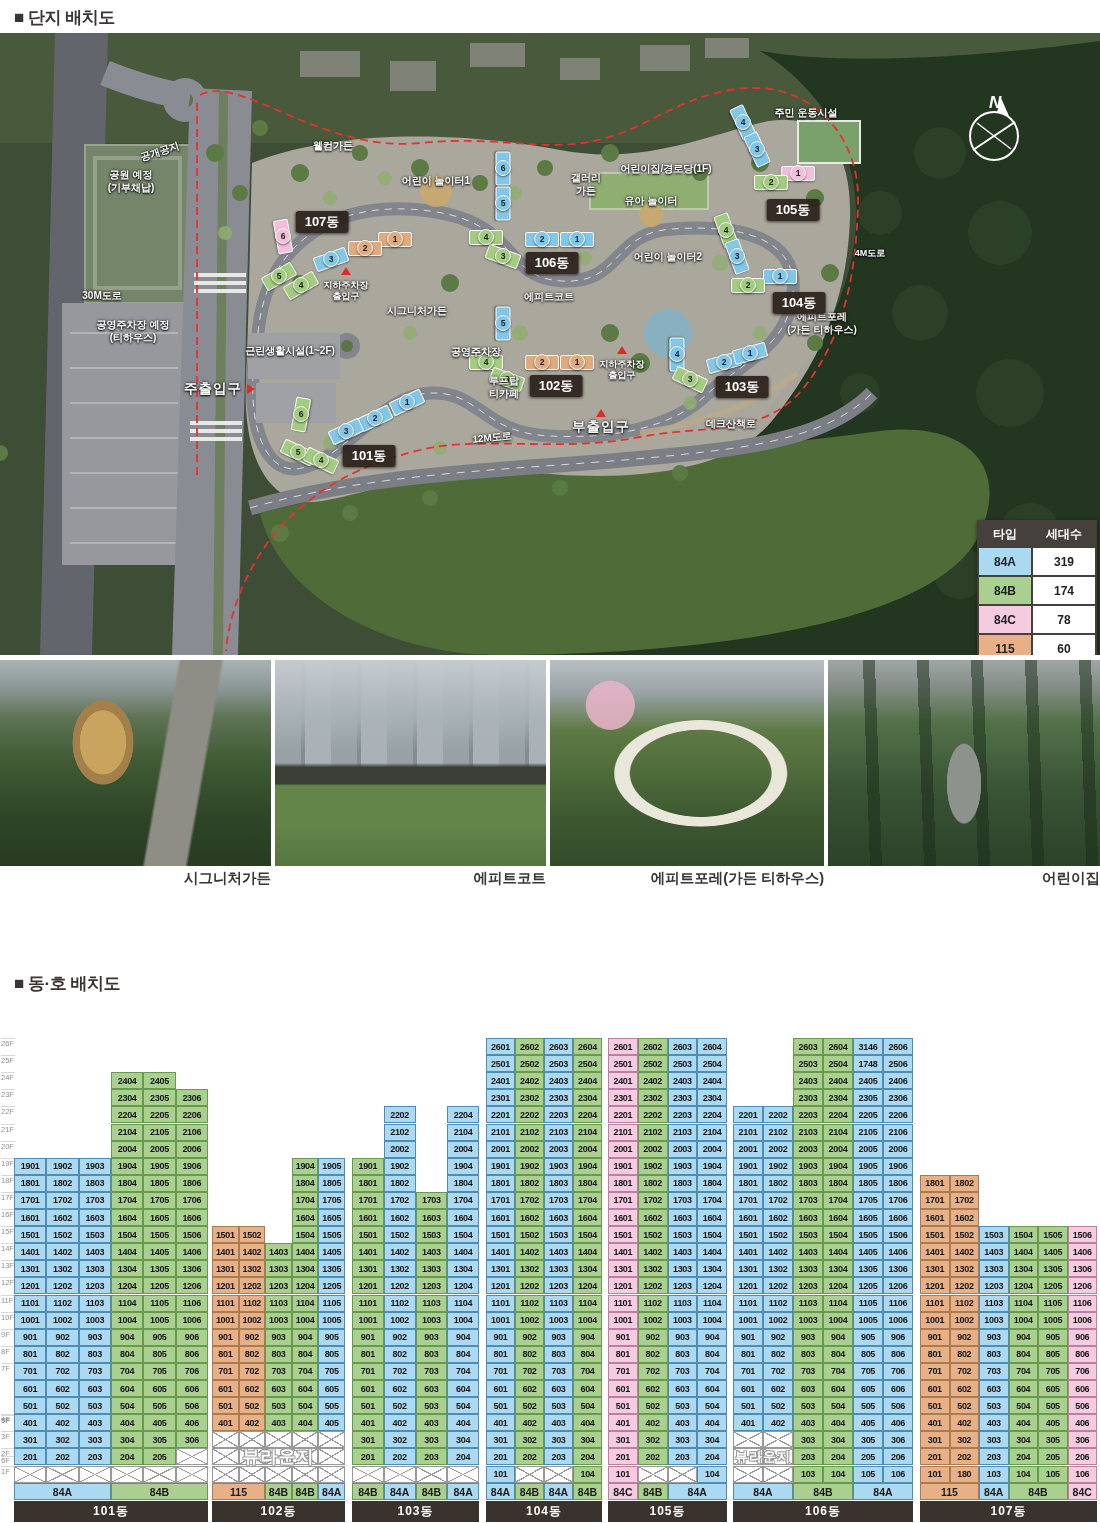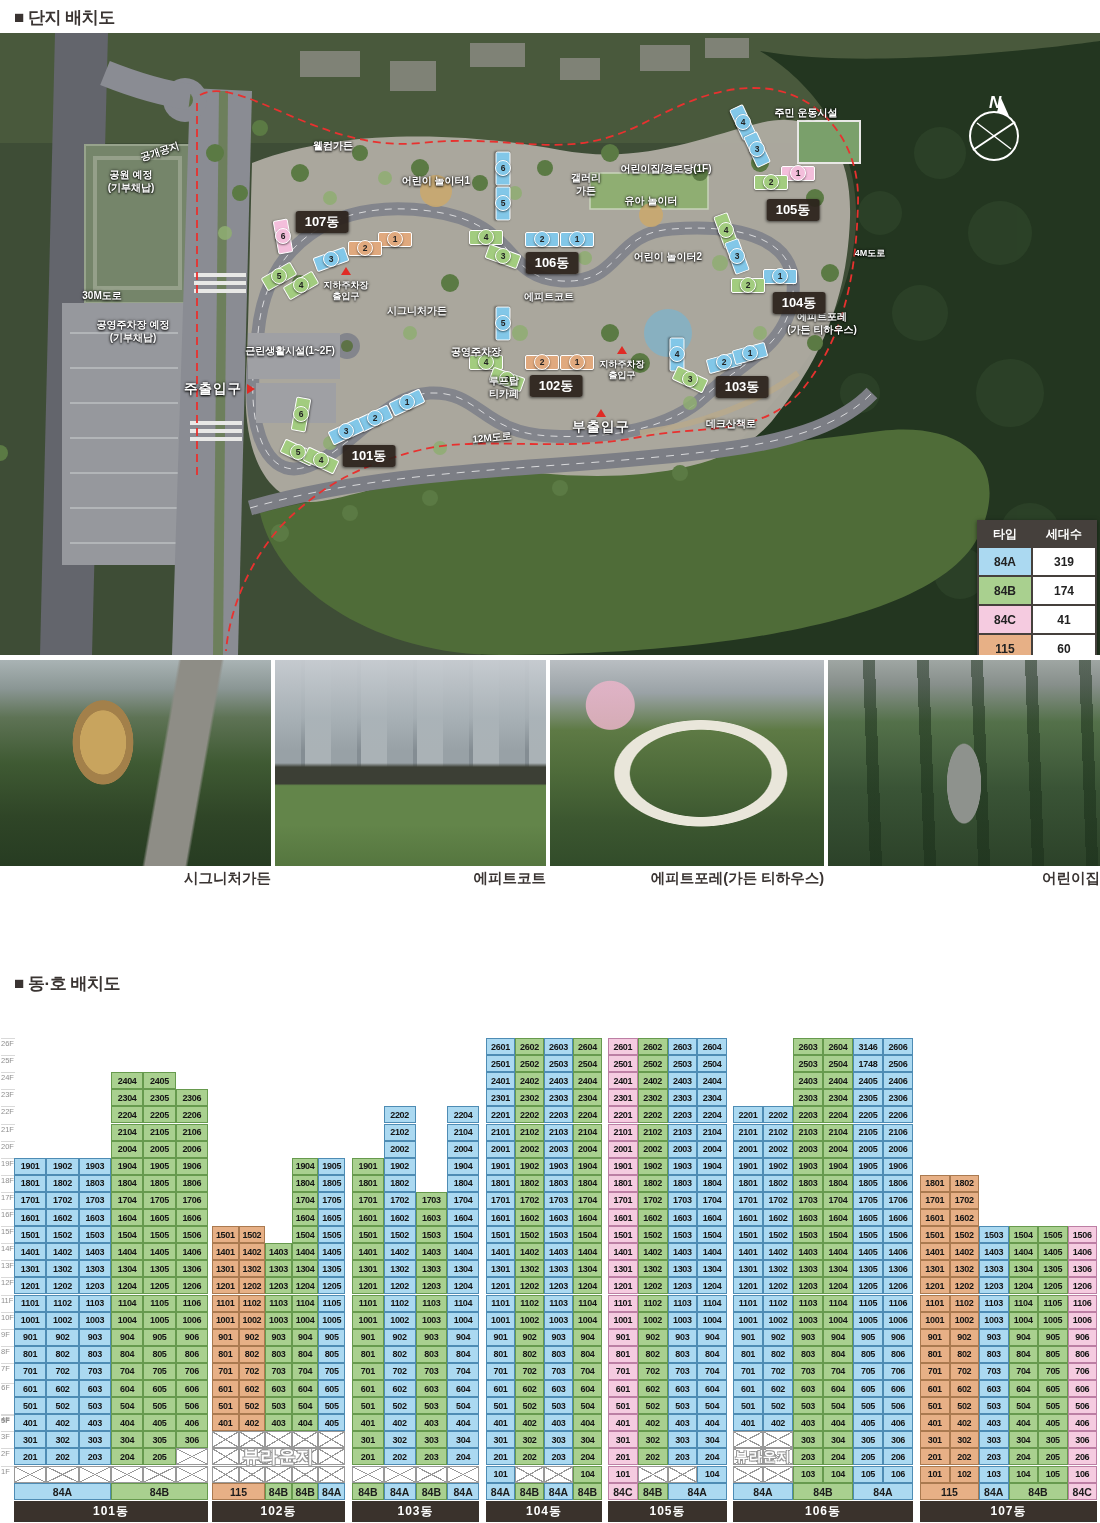--- a/index.html
+++ b/index.html
@@ -190,36 +190,36 @@
           <div class="lg-row">
             <div class="lg-cell" style="width: 52px; height: 27px; background: rgb(171, 217, 241);">84A</div>
             <div class="lg-cell" style="flex: 1 1 0%; height: 27px; background: rgb(255, 255, 255);">319</div>
           </div>
           <div class="lg-row">
             <div class="lg-cell" style="width: 52px; height: 27px; background: rgb(169, 208, 143);">84B</div>
             <div class="lg-cell" style="flex: 1 1 0%; height: 27px; background: rgb(255, 255, 255);">174</div>
           </div>
           <div class="lg-row">
             <div class="lg-cell" style="width: 52px; height: 27px; background: rgb(245, 203, 224);">84C</div>
-            <div class="lg-cell" style="flex: 1 1 0%; height: 27px; background: rgb(255, 255, 255);">41</div>
+            <div class="lg-cell" style="flex: 1 1 0%; height: 27px; background: rgb(255, 255, 255);">78</div>
           </div>
           <div class="lg-row">
             <div class="lg-cell" style="width: 52px; height: 27px; background: rgb(231, 176, 134);">115</div>
             <div class="lg-cell" style="flex: 1 1 0%; height: 27px; background: rgb(255, 255, 255);">60</div>
           </div>
         </div>
 
     </div>
   <div class="u-block" style="left: 284px; top: 373.5px; background: rgb(162, 204, 127); transform: rotate(-80deg);"></div><div class="u-circle" style="left: 293px; top: 373px; background: rgb(162, 204, 127);">6</div><div class="u-block" style="left: 390px; top: 361.5px; background: rgb(130, 199, 232); transform: rotate(-25deg);"></div><div class="u-circle" style="left: 399px; top: 361px; background: rgb(130, 199, 232);">1</div><div class="u-block" style="left: 358px; top: 377.5px; background: rgb(130, 199, 232); transform: rotate(-25deg);"></div><div class="u-circle" style="left: 367px; top: 377px; background: rgb(130, 199, 232);">2</div><div class="u-block" style="left: 329px; top: 390.5px; background: rgb(130, 199, 232); transform: rotate(-25deg);"></div><div class="u-circle" style="left: 338px; top: 390px; background: rgb(130, 199, 232);">3</div><div class="u-block" style="left: 281px; top: 411.5px; background: rgb(162, 204, 127); transform: rotate(25deg);"></div><div class="u-circle" style="left: 290px; top: 411px; background: rgb(162, 204, 127);">5</div><div class="u-block" style="left: 304px; top: 419.5px; background: rgb(162, 204, 127); transform: rotate(25deg);"></div><div class="u-circle" style="left: 313px; top: 419px; background: rgb(162, 204, 127);">4</div><div class="u-block" style="left: 486px; top: 282.5px; background: rgb(130, 199, 232); transform: rotate(90deg);"></div><div class="u-circle" style="left: 495px; top: 282px; background: rgb(130, 199, 232);">5</div><div class="u-block" style="left: 469px; top: 321.5px; background: rgb(162, 204, 127); transform: rotate(0deg);"></div><div class="u-circle" style="left: 478px; top: 321px; background: rgb(162, 204, 127);">4</div><div class="u-block" style="left: 525px; top: 321.5px; background: rgb(224, 169, 126); transform: rotate(0deg);"></div><div class="u-circle" style="left: 534px; top: 321px; background: rgb(224, 169, 126);">2</div><div class="u-block" style="left: 560px; top: 321.5px; background: rgb(224, 169, 126); transform: rotate(0deg);"></div><div class="u-circle" style="left: 569px; top: 321px; background: rgb(224, 169, 126);">1</div><div class="u-block" style="left: 490px; top: 338.5px; background: rgb(162, 204, 127); transform: rotate(20deg);"></div><div class="u-circle" style="left: 499px; top: 338px; background: rgb(162, 204, 127);">3</div><div class="u-block" style="left: 660px; top: 313.5px; background: rgb(130, 199, 232); transform: rotate(90deg);"></div><div class="u-circle" style="left: 669px; top: 313px; background: rgb(130, 199, 232);">4</div><div class="u-block" style="left: 707px; top: 321.5px; background: rgb(130, 199, 232); transform: rotate(-15deg);"></div><div class="u-circle" style="left: 716px; top: 321px; background: rgb(130, 199, 232);">2</div><div class="u-block" style="left: 733px; top: 312.5px; background: rgb(130, 199, 232); transform: rotate(-15deg);"></div><div class="u-circle" style="left: 742px; top: 312px; background: rgb(130, 199, 232);">1</div><div class="u-block" style="left: 673px; top: 338.5px; background: rgb(162, 204, 127); transform: rotate(25deg);"></div><div class="u-circle" style="left: 682px; top: 338px; background: rgb(162, 204, 127);">3</div><div class="u-block" style="left: 709px; top: 189.5px; background: rgb(162, 204, 127); transform: rotate(70deg);"></div><div class="u-circle" style="left: 718px; top: 189px; background: rgb(162, 204, 127);">4</div><div class="u-block" style="left: 720px; top: 215.5px; background: rgb(130, 199, 232); transform: rotate(70deg);"></div><div class="u-circle" style="left: 729px; top: 215px; background: rgb(130, 199, 232);">3</div><div class="u-block" style="left: 763px; top: 235.5px; background: rgb(130, 199, 232); transform: rotate(0deg);"></div><div class="u-circle" style="left: 772px; top: 235px; background: rgb(130, 199, 232);">1</div><div class="u-block" style="left: 731px; top: 244.5px; background: rgb(162, 204, 127); transform: rotate(0deg);"></div><div class="u-circle" style="left: 740px; top: 244px; background: rgb(162, 204, 127);">2</div><div class="u-block" style="left: 726px; top: 81.5px; background: rgb(130, 199, 232); transform: rotate(65deg);"></div><div class="u-circle" style="left: 735px; top: 81px; background: rgb(130, 199, 232);">4</div><div class="u-block" style="left: 740px; top: 108.5px; background: rgb(130, 199, 232); transform: rotate(65deg);"></div><div class="u-circle" style="left: 749px; top: 108px; background: rgb(130, 199, 232);">3</div><div class="u-block" style="left: 781px; top: 132.5px; background: rgb(243, 190, 219); transform: rotate(0deg);"></div><div class="u-circle" style="left: 790px; top: 132px; background: rgb(243, 190, 219);">1</div><div class="u-block" style="left: 754px; top: 141.5px; background: rgb(162, 204, 127); transform: rotate(0deg);"></div><div class="u-circle" style="left: 763px; top: 141px; background: rgb(162, 204, 127);">2</div><div class="u-block" style="left: 486px; top: 127.5px; background: rgb(130, 199, 232); transform: rotate(90deg);"></div><div class="u-circle" style="left: 495px; top: 127px; background: rgb(130, 199, 232);">6</div><div class="u-block" style="left: 486px; top: 162.5px; background: rgb(130, 199, 232); transform: rotate(90deg);"></div><div class="u-circle" style="left: 495px; top: 162px; background: rgb(130, 199, 232);">5</div><div class="u-block" style="left: 469px; top: 196.5px; background: rgb(162, 204, 127); transform: rotate(0deg);"></div><div class="u-circle" style="left: 478px; top: 196px; background: rgb(162, 204, 127);">4</div><div class="u-block" style="left: 525px; top: 198.5px; background: rgb(130, 199, 232); transform: rotate(0deg);"></div><div class="u-circle" style="left: 534px; top: 198px; background: rgb(130, 199, 232);">2</div><div class="u-block" style="left: 560px; top: 198.5px; background: rgb(130, 199, 232); transform: rotate(0deg);"></div><div class="u-circle" style="left: 569px; top: 198px; background: rgb(130, 199, 232);">1</div><div class="u-block" style="left: 486px; top: 215.5px; background: rgb(162, 204, 127); transform: rotate(20deg);"></div><div class="u-circle" style="left: 495px; top: 215px; background: rgb(162, 204, 127);">3</div><div class="u-block" style="left: 266px; top: 195.5px; background: rgb(243, 190, 219); transform: rotate(80deg);"></div><div class="u-circle" style="left: 275px; top: 195px; background: rgb(243, 190, 219);">6</div><div class="u-block" style="left: 378px; top: 198.5px; background: rgb(224, 169, 126); transform: rotate(0deg);"></div><div class="u-circle" style="left: 387px; top: 198px; background: rgb(224, 169, 126);">1</div><div class="u-block" style="left: 348px; top: 207.5px; background: rgb(224, 169, 126); transform: rotate(0deg);"></div><div class="u-circle" style="left: 357px; top: 207px; background: rgb(224, 169, 126);">2</div><div class="u-block" style="left: 314px; top: 218.5px; background: rgb(130, 199, 232); transform: rotate(-20deg);"></div><div class="u-circle" style="left: 323px; top: 218px; background: rgb(130, 199, 232);">3</div><div class="u-block" style="left: 262px; top: 235.5px; background: rgb(162, 204, 127); transform: rotate(-30deg);"></div><div class="u-circle" style="left: 271px; top: 235px; background: rgb(162, 204, 127);">5</div><div class="u-block" style="left: 284px; top: 244.5px; background: rgb(162, 204, 127); transform: rotate(-30deg);"></div><div class="u-circle" style="left: 293px; top: 244px; background: rgb(162, 204, 127);">4</div><div class="map-label" style="left: 160px; top: 119px; transform: translate(-50%, -50%) rotate(-18deg);">공개공지</div><div class="map-label" style="left: 333px; top: 113px;">웰컴가든</div><div class="map-label" style="left: 436px; top: 148px;">어린이 놀이터1</div><div class="map-label" style="left: 586px; top: 151px;">갤러리
 가든</div><div class="map-label" style="left: 666px; top: 136px;">어린이집/경로당(1F)</div><div class="map-label" style="left: 651px; top: 168px;">유아 놀이터</div><div class="map-label" style="left: 806px; top: 80px;">주민 운동시설</div><div class="map-label" style="left: 870px; top: 221px; font-size: 9px;">4M도로</div><div class="map-label" style="left: 668px; top: 224px;">어린이 놀이터2</div><div class="map-label" style="left: 549px; top: 264px;">에피트코트</div><div class="map-label" style="left: 822px; top: 290px;">에피트포레
 (가든 티하우스)</div><div class="map-label" style="left: 417px; top: 278px;">시그니처가든</div><div class="map-label" style="left: 346px; top: 258px; font-size: 9px;">지하주차장
 출입구</div><div class="tri-up" style="left: 346px; top: 238px;"></div><div class="map-label" style="left: 622px; top: 337px; font-size: 9px;">지하주차장
 출입구</div><div class="tri-up" style="left: 622px; top: 317px;"></div><div class="map-label" style="left: 131px; top: 148px;">공원 예정
 (기부채납)</div><div class="map-label" style="left: 102px; top: 263px;">30M도로</div><div class="map-label" style="left: 133px; top: 298px;">공영주차장 예정
-(기부채납)</div><div class="map-label" style="left: 290px; top: 318px;">근린생활시설(1~2F)</div><div class="map-label" style="left: 476px; top: 319px;">공영주차장</div><div class="map-label" style="left: 504px; top: 354px;">루프탑
+(티하우스)</div><div class="map-label" style="left: 290px; top: 318px;">근린생활시설(1~2F)</div><div class="map-label" style="left: 476px; top: 319px;">공영주차장</div><div class="map-label" style="left: 504px; top: 354px;">루프탑
 티카페</div><div class="map-label big" style="left: 213px; top: 356px;">주출입구</div><div class="tri-right" style="left: 251px; top: 356px;"></div><div class="map-label" style="left: 492px; top: 405px; transform: translate(-50%, -50%) rotate(-6deg);">12M도로</div><div class="map-label big" style="left: 601px; top: 394px;">부출입구</div><div class="tri-up" style="left: 601px; top: 380px;"></div><div class="map-label" style="left: 731px; top: 391px;">데크산책로</div><div class="chip" style="left: 369px; top: 423px;">101동</div><div class="chip" style="left: 556px; top: 353px;">102동</div><div class="chip" style="left: 742px; top: 354px;">103동</div><div class="chip" style="left: 799px; top: 270px;">104동</div><div class="chip" style="left: 793px; top: 177px;">105동</div><div class="chip" style="left: 552px; top: 230px;">106동</div><div class="chip" style="left: 322px; top: 189px;">107동</div></div>
 
   <div class="photo" style="left:0;width:271px;
     background:
       radial-gradient(ellipse 52px 72px at 38% 40%, #c8a45e 0 44%, #a3804a 45% 58%, transparent 59%),
       linear-gradient(100deg, transparent 58%, #8e8d86 59% 72%, transparent 73%),
       linear-gradient(180deg,#a9b3b4 0%,#8a9694 14%,#5e7355 28%,#3f5a33 50%,#2f4527 76%,#273c22 100%);"></div>
   <div class="photo" style="left:275px;width:271px;
     background:
       linear-gradient(180deg, rgba(199,204,209,.95) 0%, rgba(170,179,184,.85) 28%, transparent 44%),
@@ -258,21 +258,21 @@
       <div class="fl-label" style="left: 1px; top: 1209px; height: 17.1px;">16F</div>
       <div class="fl-label" style="left: 1px; top: 1226.1px; height: 17.1px;">15F</div>
       <div class="fl-label" style="left: 1px; top: 1243.2px; height: 17.1px;">14F</div>
       <div class="fl-label" style="left: 1px; top: 1260.3px; height: 17.1px;">13F</div>
       <div class="fl-label" style="left: 1px; top: 1277.4px; height: 17.1px;">12F</div>
       <div class="fl-label" style="left: 1px; top: 1294.5px; height: 17.1px;">11F</div>
       <div class="fl-label" style="left: 1px; top: 1311.6px; height: 17.1px;">10F</div>
       <div class="fl-label" style="left: 1px; top: 1328.7px; height: 17.1px;">9F</div>
       <div class="fl-label" style="left: 1px; top: 1345.8px; height: 17.1px;">8F</div>
       <div class="fl-label" style="left: 1px; top: 1362.9px; height: 17.1px;">7F</div>
-      <div class="fl-label" style="left: 1px; top: 1383px; height: 17.1px; font-family: Liberation Mono, monospace;">6F</div>
+      <div class="fl-label" style="left: 1px; top: 1456px; height: 17.1px; font-family: Liberation Mono, monospace;">6F</div>
       <div class="fl-label" style="left: 1px; top: 1415px; height: 17.1px; font-weight: bold;">5F</div>
       <div class="fl-label" style="left: 1px; top: 1414.2px; height: 17.1px;">4F</div>
       <div class="fl-label" style="left: 1px; top: 1431.3px; height: 17.1px;">3F</div>
       <div class="fl-label" style="left: 1px; top: 1448.4px; height: 17.1px;">2F</div>
       <div class="fl-label" style="left: 1px; top: 1465.5px; height: 17.1px;">1F</div>
       <div class="cell" style="left: 14px; top: 1448.4px; width: 32.3333px; height: 17.1px; background: rgb(171, 217, 241); border: 1px solid rgb(78, 140, 180);">201</div>
       <div class="cell" style="left: 14px; top: 1431.3px; width: 32.3333px; height: 17.1px; background: rgb(171, 217, 241); border: 1px solid rgb(78, 140, 180);">301</div>
       <div class="cell" style="left: 14px; top: 1414.2px; width: 32.3333px; height: 17.1px; background: rgb(171, 217, 241); border: 1px solid rgb(78, 140, 180);">401</div>
       <div class="cell" style="left: 14px; top: 1397.1px; width: 32.3333px; height: 17.1px; background: rgb(171, 217, 241); border: 1px solid rgb(78, 140, 180);">501</div>
       <div class="cell" style="left: 14px; top: 1380px; width: 32.3333px; height: 17.1px; background: rgb(171, 217, 241); border: 1px solid rgb(78, 140, 180);">601</div>
@@ -956,21 +956,21 @@
       <div class="cell" style="left: 920px; top: 1328.7px; width: 29.5px; height: 17.1px; background: rgb(231, 176, 134); border: 1px solid rgb(170, 122, 80);">901</div>
       <div class="cell" style="left: 920px; top: 1311.6px; width: 29.5px; height: 17.1px; background: rgb(231, 176, 134); border: 1px solid rgb(170, 122, 80);">1001</div>
       <div class="cell" style="left: 920px; top: 1294.5px; width: 29.5px; height: 17.1px; background: rgb(231, 176, 134); border: 1px solid rgb(170, 122, 80);">1101</div>
       <div class="cell" style="left: 920px; top: 1277.4px; width: 29.5px; height: 17.1px; background: rgb(231, 176, 134); border: 1px solid rgb(170, 122, 80);">1201</div>
       <div class="cell" style="left: 920px; top: 1260.3px; width: 29.5px; height: 17.1px; background: rgb(231, 176, 134); border: 1px solid rgb(170, 122, 80);">1301</div>
       <div class="cell" style="left: 920px; top: 1243.2px; width: 29.5px; height: 17.1px; background: rgb(231, 176, 134); border: 1px solid rgb(170, 122, 80);">1401</div>
       <div class="cell" style="left: 920px; top: 1226.1px; width: 29.5px; height: 17.1px; background: rgb(231, 176, 134); border: 1px solid rgb(170, 122, 80);">1501</div>
       <div class="cell" style="left: 920px; top: 1209px; width: 29.5px; height: 17.1px; background: rgb(231, 176, 134); border: 1px solid rgb(170, 122, 80);">1601</div>
       <div class="cell" style="left: 920px; top: 1191.9px; width: 29.5px; height: 17.1px; background: rgb(231, 176, 134); border: 1px solid rgb(170, 122, 80);">1701</div>
       <div class="cell" style="left: 920px; top: 1174.8px; width: 29.5px; height: 17.1px; background: rgb(231, 176, 134); border: 1px solid rgb(170, 122, 80);">1801</div>
-      <div class="cell" style="left: 949.5px; top: 1465.5px; width: 29.5px; height: 17.1px; background: rgb(231, 176, 134); border: 1px solid rgb(170, 122, 80);">102</div>
+      <div class="cell" style="left: 949.5px; top: 1465.5px; width: 29.5px; height: 17.1px; background: rgb(231, 176, 134); border: 1px solid rgb(170, 122, 80);">180</div>
       <div class="cell" style="left: 949.5px; top: 1448.4px; width: 29.5px; height: 17.1px; background: rgb(231, 176, 134); border: 1px solid rgb(170, 122, 80);">202</div>
       <div class="cell" style="left: 949.5px; top: 1431.3px; width: 29.5px; height: 17.1px; background: rgb(231, 176, 134); border: 1px solid rgb(170, 122, 80);">302</div>
       <div class="cell" style="left: 949.5px; top: 1414.2px; width: 29.5px; height: 17.1px; background: rgb(231, 176, 134); border: 1px solid rgb(170, 122, 80);">402</div>
       <div class="cell" style="left: 949.5px; top: 1397.1px; width: 29.5px; height: 17.1px; background: rgb(231, 176, 134); border: 1px solid rgb(170, 122, 80);">502</div>
       <div class="cell" style="left: 949.5px; top: 1380px; width: 29.5px; height: 17.1px; background: rgb(231, 176, 134); border: 1px solid rgb(170, 122, 80);">602</div>
       <div class="cell" style="left: 949.5px; top: 1362.9px; width: 29.5px; height: 17.1px; background: rgb(231, 176, 134); border: 1px solid rgb(170, 122, 80);">702</div>
       <div class="cell" style="left: 949.5px; top: 1345.8px; width: 29.5px; height: 17.1px; background: rgb(231, 176, 134); border: 1px solid rgb(170, 122, 80);">802</div>
       <div class="cell" style="left: 949.5px; top: 1328.7px; width: 29.5px; height: 17.1px; background: rgb(231, 176, 134); border: 1px solid rgb(170, 122, 80);">902</div>
       <div class="cell" style="left: 949.5px; top: 1311.6px; width: 29.5px; height: 17.1px; background: rgb(231, 176, 134); border: 1px solid rgb(170, 122, 80);">1002</div>
       <div class="cell" style="left: 949.5px; top: 1294.5px; width: 29.5px; height: 17.1px; background: rgb(231, 176, 134); border: 1px solid rgb(170, 122, 80);">1102</div>

